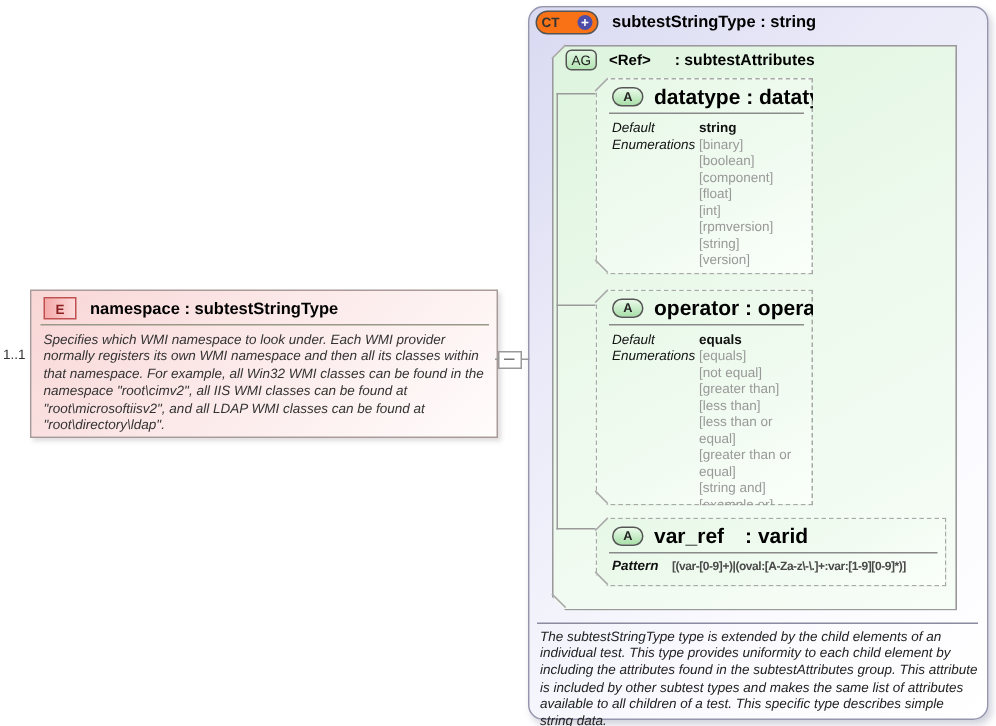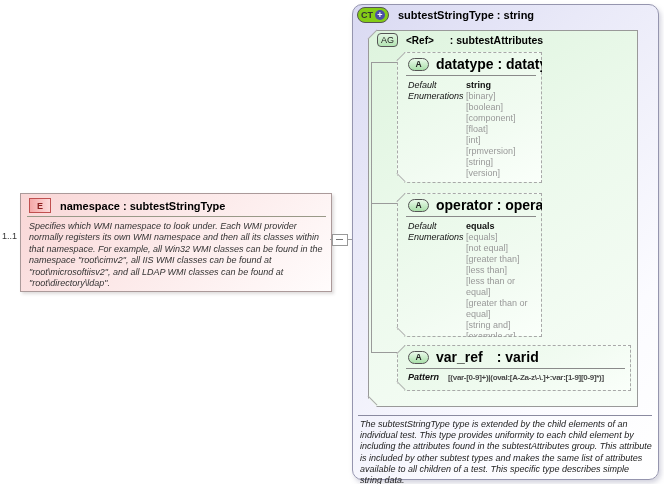--- a/index.html
+++ b/index.html
@@ -10,22 +10,22 @@
   }
   
   .ct-box{
     position:absolute;left:352px;top:4px;width:305px;height:474px;
     border:1px solid #9595ae;border-radius:10px;
     background:linear-gradient(135deg,#d9d9f2 0%,#e9e9f8 30%,#fbfbff 75%,#ffffff 100%);
     box-shadow:2px 3px 5px rgba(130,130,160,.35);
   }
   .ct-header{position:absolute;left:357px;top:7px;display:flex;align-items:center;gap:9px;}
   .ct-badge{
-    display:inline-flex;align-items:center;gap:2px;height:14px;padding:0 3px;
-    border:1px solid #555;border-radius:8px;background:#84cc16;
+    display:inline-flex;align-items:center;gap:12px;height:14px;padding:0 3px;
+    border:1px solid #555;border-radius:8px;background:#f97316;
     font-size:9px;font-weight:bold;color:#333;
   }
   .plus-circle{
     display:inline-flex;align-items:center;justify-content:center;
     width:10px;height:10px;border-radius:50%;background:#4d4da8;
     color:#fff;font-size:9px;font-weight:bold;line-height:10px;
   }
   .ct-title{font-size:11px;font-weight:bold;color:#000;}
   
   .ag-box{

